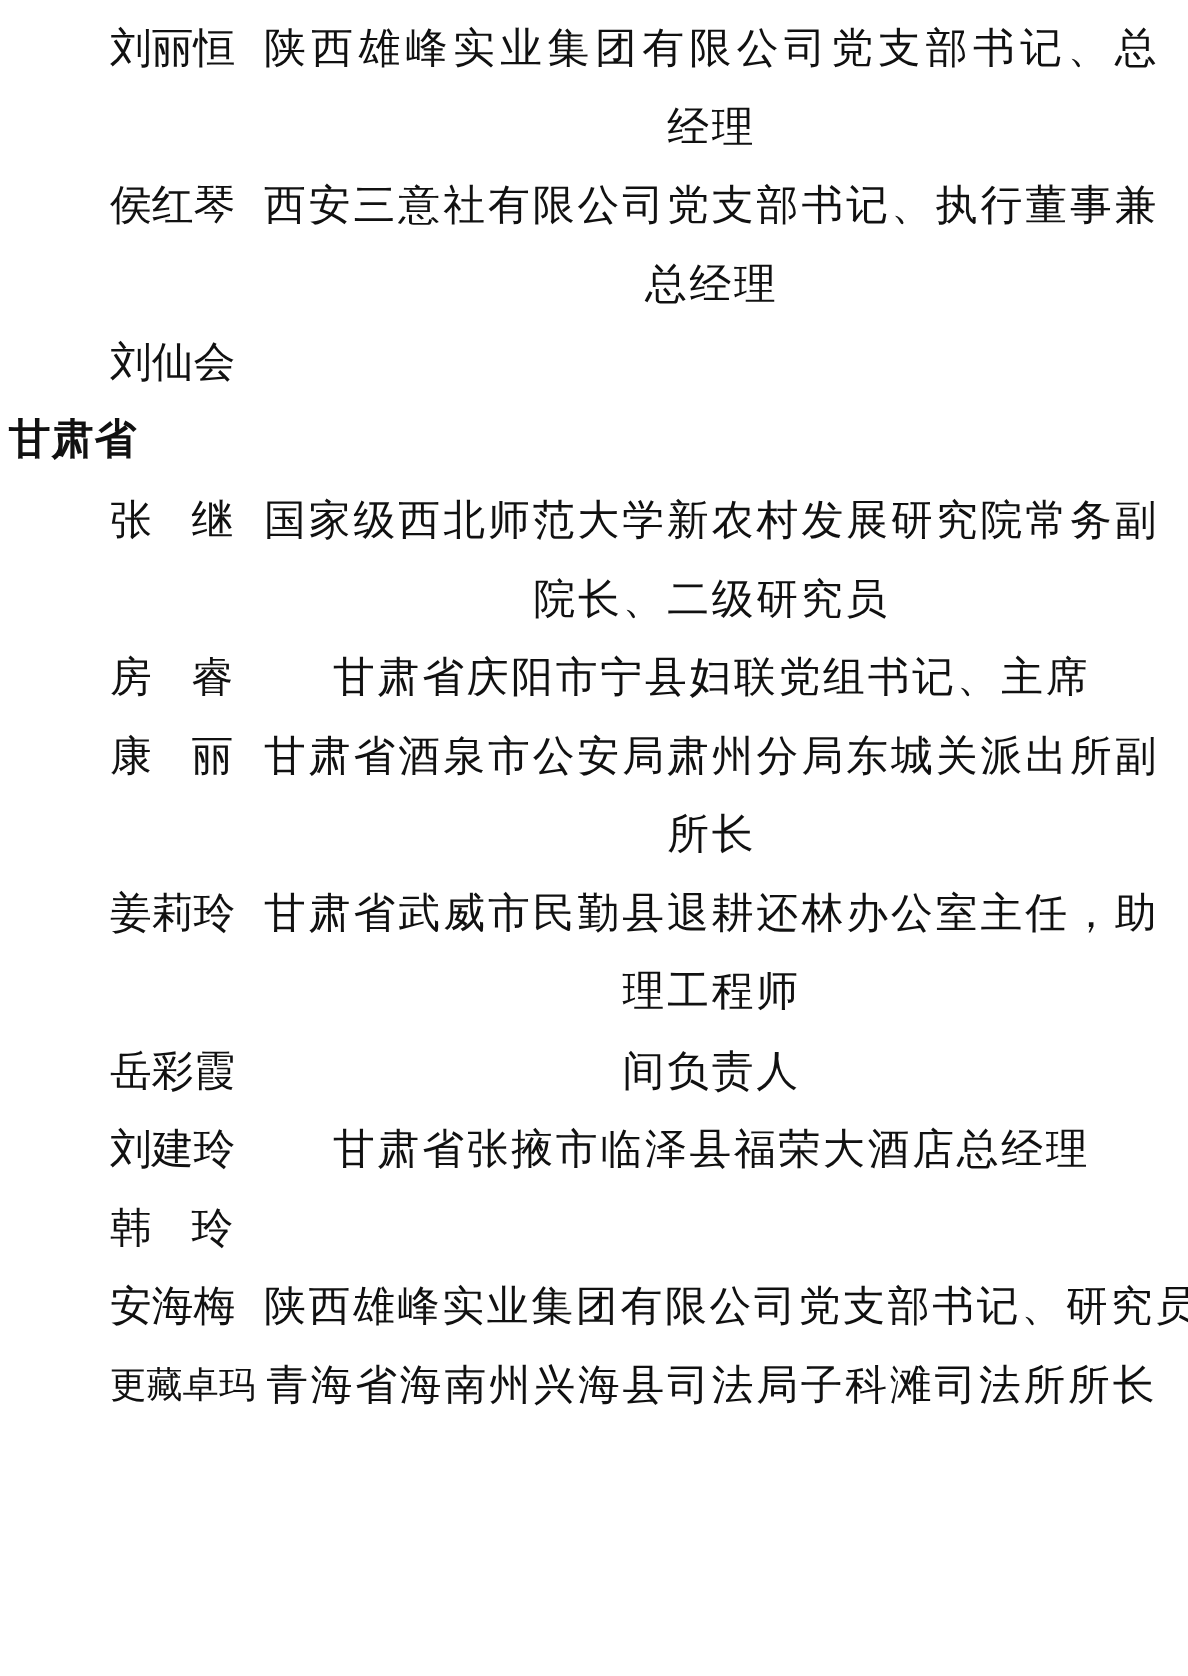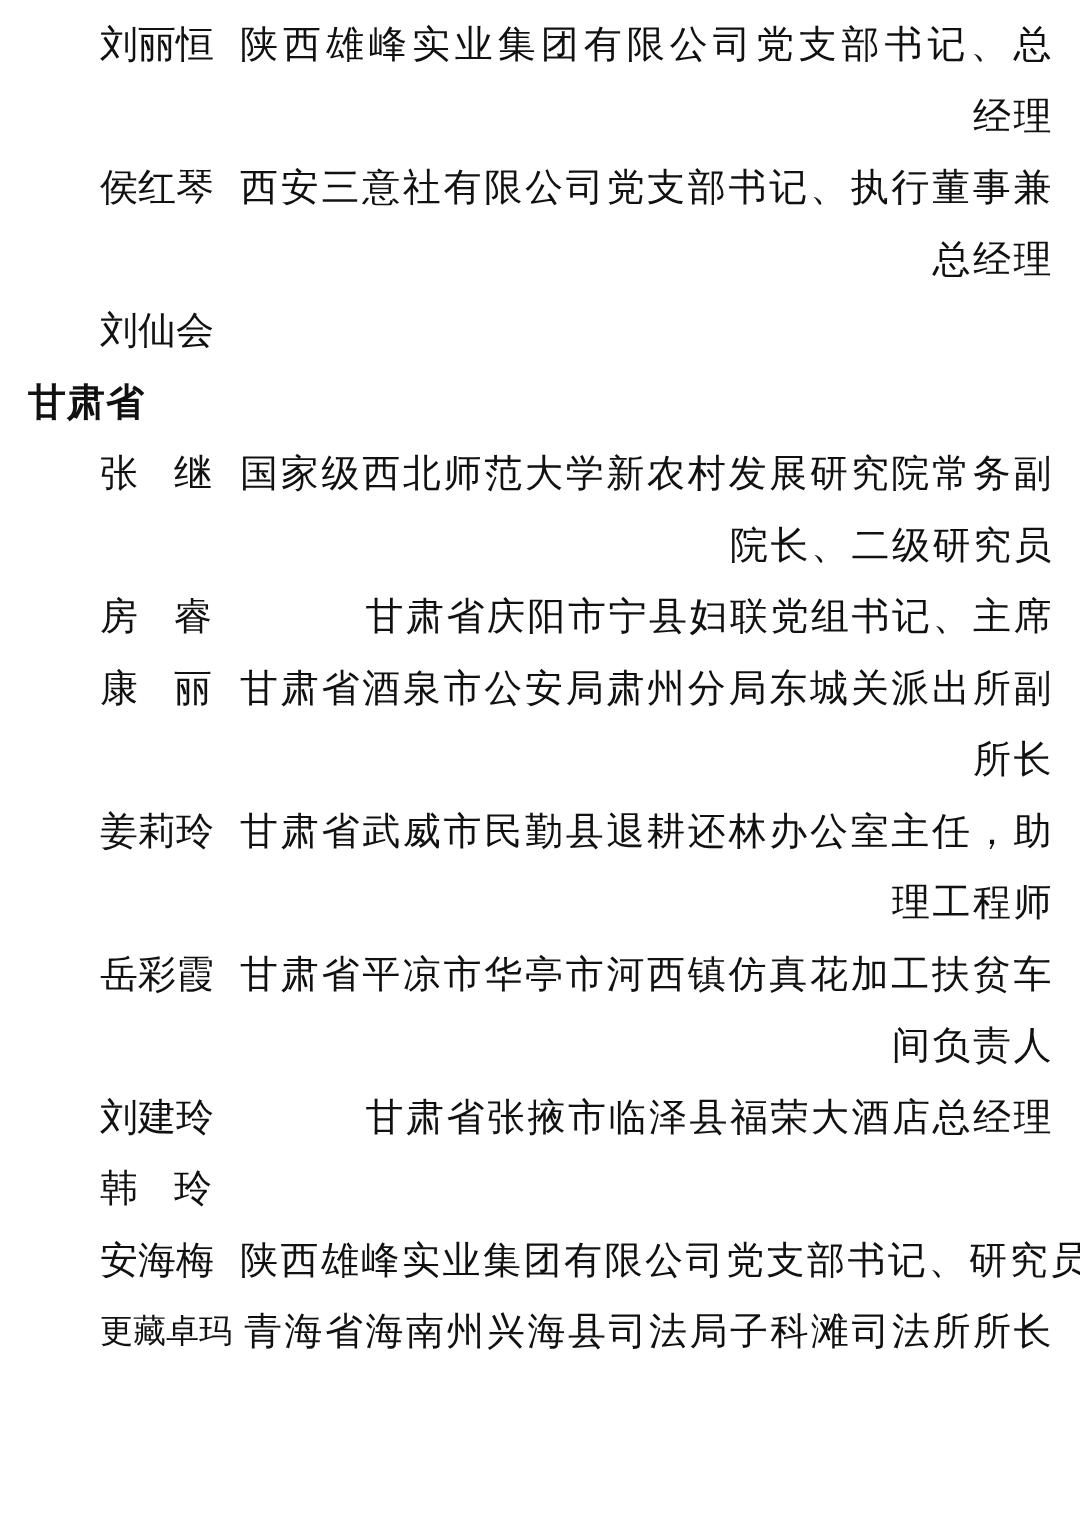--- a/index.html
+++ b/index.html
@@ -14,22 +14,22 @@
     background: #ffffff;
     overflow: hidden;
     box-sizing: border-box;
     padding-top: 9px;
     color: #111111;
     font-family: "Liberation Serif", "DejaVu Serif", serif;
   }
   .province-header {
     height: 71.5px;
     line-height: 71.5px;
-    padding-left: 28px;
-    font-family: Liberation Sans, sans-serif;
+    padding-left: 8px;
+    font-family: Liberation Mono, monospace;
     font-weight: bold;
     font-size: 38px;
     letter-spacing: 1px;
     white-space: nowrap;
   }
   .entry {
     display: flex;
     align-items: flex-start;
   }
   .name {
@@ -50,21 +50,21 @@
     display: inline-block;
   }
   .position {
     margin-left: 28px;
     width: 814px;
     font-size: 38px;
     line-height: 71.5px;
     letter-spacing: 2.5px;
   }
   .pline {
-    text-align: right;
+    text-align: center;
     white-space: nowrap;
   }
   .pline.fill {
     text-align: justify;
     text-align-last: justify;
     text-justify: inter-character;
     white-space: normal;
   }
 </style>
 </head>
@@ -152,21 +152,20 @@
         </div>
   </div>
 
   <div class="entry">
     <div class="name">
           <span class="nch">岳</span>
           <span class="nch">彩</span>
           <span class="nch">霞</span>
         </div>
     <div class="position">
-          <div class="pline fill">甘肃省平凉市华亭市河西镇仿真花加工扶贫车</div>
           <div class="pline">间负责人</div>
         </div>
   </div>
 
   <div class="entry">
     <div class="name">
           <span class="nch">刘</span>
           <span class="nch">建</span>
           <span class="nch">玲</span>
         </div>

